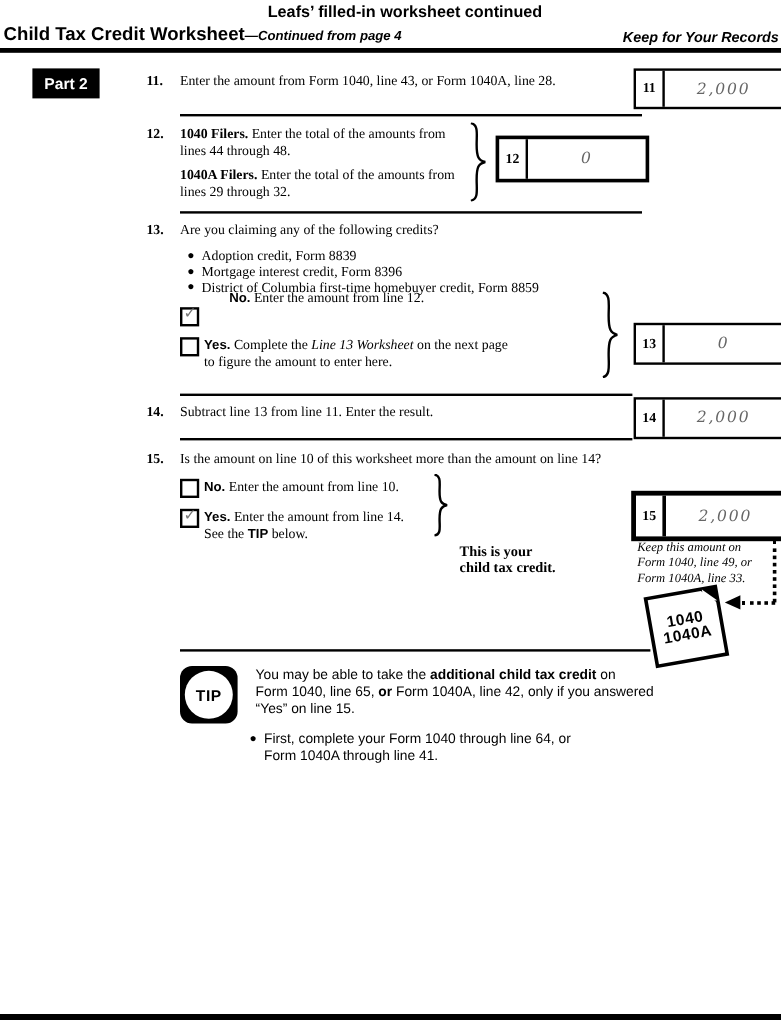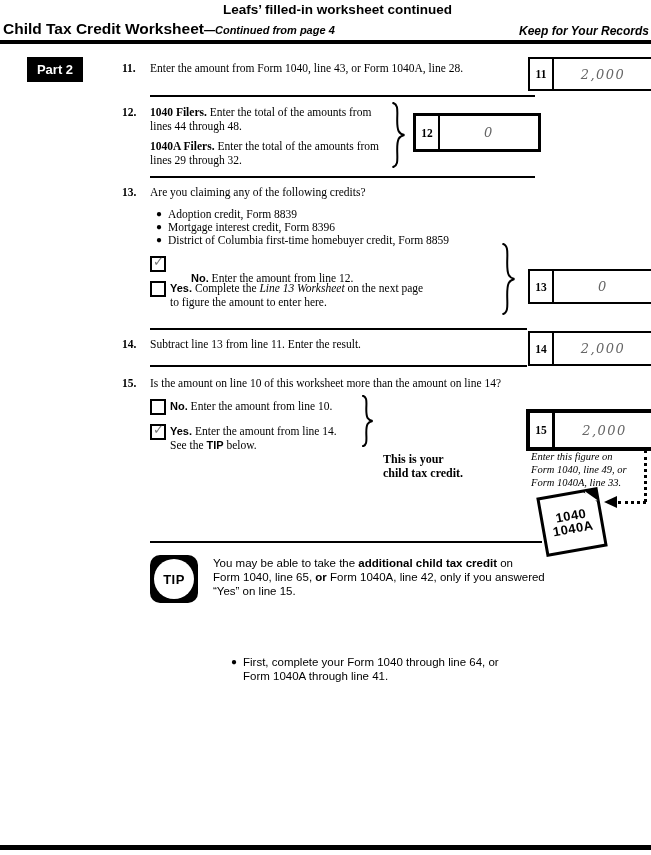--- a/index.html
+++ b/index.html
@@ -112,21 +112,21 @@
 
   <div class="abs lnum" style="left:122px; top:186px;">13.</div>
   <div class="abs ltext" style="left:150px; top:186px;">Are you claiming any of the following credits?</div>
   <div class="abs ltext" style="left:156px; top:207px;"><span class="bullet-dot">●</span><span>Adoption credit, Form 8839</span></div>
   <div class="abs ltext" style="left:156px; top:220px;"><span class="bullet-dot">●</span><span>Mortgage interest credit, Form 8396</span></div>
   <div class="abs ltext" style="left:156px; top:233px;"><span class="bullet-dot">●</span><span>District of Columbia first-time homebuyer credit, Form 8859</span></div>
 
   <div class="abs ckbx" style="left:150px; top:256px;">
       <span class="ckmark">✓</span>
     </div>
-  <div class="abs ltext" style="left:170px; top:272px;padding-left:21px;"><span class="sansb" style="font-size:11px;">No.</span><span> Enter the amount from line 12.</span></div>
+  <div class="abs ltext" style="left:170px; top:243px;padding-left:21px;"><span class="sansb" style="font-size:11px;">No.</span><span> Enter the amount from line 12.</span></div>
 
   <div class="abs ckbx" style="left:150px; top:281px;"></div>
   <div class="abs ltext" style="left:170px; top:282px; width:330px;"><span class="sansb" style="font-size:11px;">Yes.</span><span> Complete the </span><span class="i">Line 13 Worksheet</span><span> on the next page</span><br><span>to figure the amount to enter here.</span></div>
 
   <div class="abs brace" style="left:500px; top:243px; width:16px; height:72px;">
     <svg viewBox="0 0 20 100" preserveAspectRatio="none">
         <path d="M3,1 C11,3 9,14 9,28 C9,44 11,48 18,50 C11,52 9,56 9,72 C9,86 11,97 3,99" fill="none" stroke="#000" stroke-width="2" vector-effect="non-scaling-stroke"></path>
       </svg>
   </div>
   <div class="abs amt-box" style="left:528px; top:269px; width:122px; height:31px;">
@@ -159,39 +159,39 @@
         <path d="M3,1 C11,3 9,14 9,28 C9,44 11,48 18,50 C11,52 9,56 9,72 C9,86 11,97 3,99" fill="none" stroke="#000" stroke-width="2" vector-effect="non-scaling-stroke"></path>
       </svg>
   </div>
   <div class="abs credit-note" style="left:383px; top:405px;margin-top:48px;"><span>This is your</span><br><span>child tax credit.</span></div>
 
   <div class="abs amt-box thick" style="left:526px; top:409px; width:124px; height:34px;">
     <div class="amt-label" style="border-right-width:3px;">15</div>
     <div class="amt-val">2,000</div>
   </div>
 
-  <div class="abs enter-note" style="left:531px; top:450px;"><span>Enter this figure on</span><br><span>Form 1040, line 49, or</span><br><span>Form 1040A, line 33.</span></div>
+  <div class="abs enter-note" style="left:531px; top:450px;"><span>Keep this amount on</span><br><span>Form 1040, line 49, or</span><br><span>Form 1040A, line 33.</span></div>
 
   <div class="abs dot-v" style="left:644px; top:450px; height:52px;"></div>
   <div class="abs dot-h" style="left:618px; top:501px; width:28px;"></div>
   <div class="abs arrow-left" style="left:604px; top:496px;"></div>
 
   <div class="abs doc-icon" style="left:541px; top:492px;">
     <div class="doc-fold"></div>
     <div class="doc-fold-w"></div>
     <div class="doc-txt">1040</div>
     <div class="doc-txt">1040A</div>
   </div>
 
   <div class="abs rule" style="left:150px; top:541px; width:392px; height:2px;"></div>
   <div class="abs tip-icon" style="left:150px; top:555px;">
     <div class="tip-circle">
       <span class="tip-word">TIP</span>
     </div>
   </div>
   <div class="abs tip-text" style="left:213px; top:556px; width:390px;"><span>You may be able to take the </span><span class="b">additional child tax credit</span><span> on</span><br><span>Form 1040, line 65, </span><span class="b">or</span><span> Form 1040A, line 42, only if you answered</span><br><span>“Yes” on line 15.</span></div>
 
-  <div class="abs tip-text" style="left:231px; top:609px; width:340px;margin-top:46px;"><span class="bullet-dot">●</span><span>First, complete your Form 1040 through line 64, or</span><br><span style="padding-left:12px;">Form 1040A through line 41.</span></div>
+  <div class="abs tip-text" style="left:208px; top:609px; width:340px;"><span class="bullet-dot">●</span><span>First, complete your Form 1040 through line 64, or</span><br><span style="padding-left:12px;">Form 1040A through line 41.</span></div>
 
 
   <div class="abs rule-thick" style="top:845px; height:5px;"></div>
 
 </div>
 
 </body></html>

